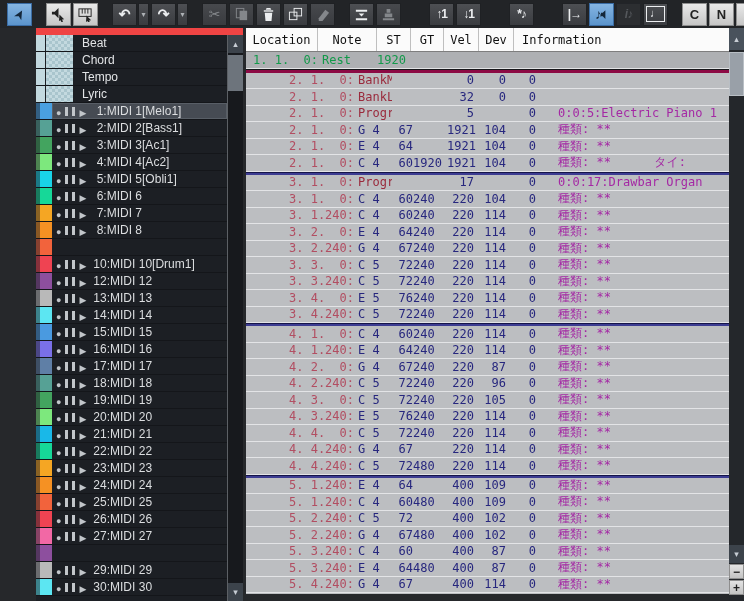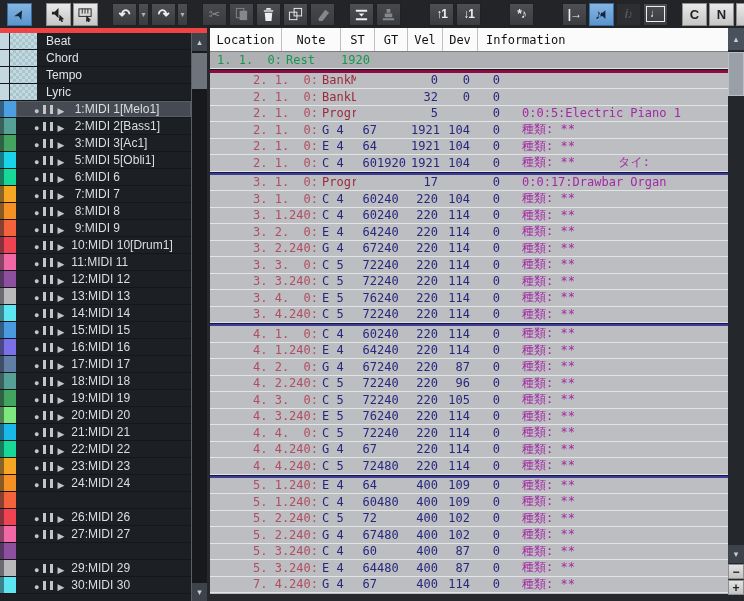--- a/index.html
+++ b/index.html
@@ -20,32 +20,32 @@
        background:linear-gradient(#4d4f53,#3a3c40);border:1px solid #1f2124;box-sizing:border-box;
        color:#aeb2b6;font-size:8px;flex:none;}
   .gap{margin-left:12px;}
   .biggap{margin-left:26px;}
   .ptr{display:inline-block;transform:rotate(-60deg);font-size:13px;}
   .two{font-weight:bold;font-size:12px;letter-spacing:-1px;}
   .boxed{border:1px solid currentColor;padding:0 3px 1px 3px;font-size:11px;line-height:13px;}
   
   .content{height:573px;display:flex;}
   
-  .sidebar{width:208px;display:flex;background:#1c1f24;border-top:5px solid #ef4444;box-sizing:border-box;}
+  .sidebar{width:208px;display:flex;background:#1c1f24;border-top:7px solid #ef4444;box-sizing:border-box;margin-left:36px;}
   .trackrows{width:192px;overflow:hidden;border-right:1px solid #5c6065;box-sizing:border-box;}
   .srow,.mrow{height:17px;display:flex;align-items:stretch;border-bottom:1px solid #14161a;box-sizing:border-box;}
   .sw1{width:9px;background:#c3d9df;flex:none;}
   .sw2{width:27px;flex:none;margin-left:1px;background:#c3d9df;
        background-image:linear-gradient(45deg,#a9c5cd 25%,transparent 25%,transparent 75%,#a9c5cd 75%),
                         linear-gradient(45deg,#a9c5cd 25%,transparent 25%,transparent 75%,#a9c5cd 75%);
        background-size:6px 6px;background-position:0 0,3px 3px;}
   .slabel{color:#e2e4e6;font-size:12px;margin-left:9px;align-self:center;white-space:pre;}
   .strip{width:4px;flex:none;opacity:.5;}
   .sw{width:12px;flex:none;}
-  .mbody{flex:1;display:flex;align-items:center;padding-left:18px;color:#c2c6ca;text-align:center;}
+  .mbody{flex:1;display:flex;align-items:center;padding-left:4px;color:#c2c6ca;text-align:center;}
   .mrow.sel .mbody{background:#464b53;box-shadow:inset 0 0 0 1px #585e66;}
   .rec::before{content:"●";font-size:9px;}
   .bars{width:4px;height:9px;border-left:3px solid #c2c6ca;border-right:3px solid #c2c6ca;margin-left:4px;box-sizing:content-box;}
   .ply::before{content:"▶";font-size:9px;}
   .ply{margin-left:4px;}
   .mlabel{margin-left:7px;color:#dcdee0;font-size:12px;white-space:pre;}
   
   .etable{width:578px;display:flex;flex-direction:column;border-left:3px solid #26282b;box-sizing:border-box;}
   .thead{height:24px;background:#fbfbfb;display:flex;align-items:center;border-bottom:1px solid #7e7e7e;
          font-family:"DejaVu Sans Mono",monospace;font-size:12px;color:#111;box-sizing:border-box;}
@@ -223,20 +223,30 @@
             <div class="strip" style="background: rgb(67, 164, 95);"></div>
             <div class="sw" style="background: rgb(67, 164, 95);"></div>
             <div class="mbody">
               <span class="rec"></span>
               <span class="bars"></span>
               <span class="ply"></span>
               <span class="mlabel"> 3:MIDI 3[Ac1]</span>
             </div>
           </div>
           <div class="mrow">
+            <div class="strip" style="background: rgb(125, 232, 125);"></div>
+            <div class="sw" style="background: rgb(125, 232, 125);"></div>
+            <div class="mbody">
+              <span class="rec"></span>
+              <span class="bars"></span>
+              <span class="ply"></span>
+              <span class="mlabel"> 4:MIDI 4[Ac2]</span>
+            </div>
+          </div>
+          <div class="mrow">
             <div class="strip" style="background: rgb(25, 211, 232);"></div>
             <div class="sw" style="background: rgb(25, 211, 232);"></div>
             <div class="mbody">
               <span class="rec"></span>
               <span class="bars"></span>
               <span class="ply"></span>
               <span class="mlabel"> 5:MIDI 5[Obli1]</span>
             </div>
           </div>
           <div class="mrow">
@@ -265,48 +275,32 @@
             <div class="mbody">
               <span class="rec"></span>
               <span class="bars"></span>
               <span class="ply"></span>
               <span class="mlabel"> 8:MIDI 8</span>
             </div>
           </div>
           <div class="mrow">
             <div class="strip" style="background: rgb(242, 99, 60);"></div>
             <div class="sw" style="background: rgb(242, 99, 60);"></div>
-            <div class="mbody">
-              <span class="rec"></span>
-              <span class="bars"></span>
-              <span class="ply"></span>
-              <span class="mlabel"> 9:MIDI 9</span>
-            </div>
           </div>
           <div class="mrow">
             <div class="strip" style="background: rgb(239, 67, 82);"></div>
             <div class="sw" style="background: rgb(239, 67, 82);"></div>
             <div class="mbody">
               <span class="rec"></span>
               <span class="bars"></span>
               <span class="ply"></span>
               <span class="mlabel">10:MIDI 10[Drum1]</span>
             </div>
           </div>
           <div class="mrow">
-            <div class="strip" style="background: rgb(242, 104, 165);"></div>
-            <div class="sw" style="background: rgb(242, 104, 165);"></div>
-            <div class="mbody">
-              <span class="rec"></span>
-              <span class="bars"></span>
-              <span class="ply"></span>
-              <span class="mlabel">11:MIDI 11</span>
-            </div>
-          </div>
-          <div class="mrow">
             <div class="strip" style="background: rgb(141, 79, 158);"></div>
             <div class="sw" style="background: rgb(141, 79, 158);"></div>
             <div class="mbody">
               <span class="rec"></span>
               <span class="bars"></span>
               <span class="ply"></span>
               <span class="mlabel">12:MIDI 12</span>
             </div>
           </div>
           <div class="mrow">
@@ -425,20 +419,26 @@
             <div class="mbody">
               <span class="rec"></span>
               <span class="bars"></span>
               <span class="ply"></span>
               <span class="mlabel">24:MIDI 24</span>
             </div>
           </div>
           <div class="mrow">
             <div class="strip" style="background: rgb(242, 99, 60);"></div>
             <div class="sw" style="background: rgb(242, 99, 60);"></div>
+            <div class="mbody">
+              <span class="rec"></span>
+              <span class="bars"></span>
+              <span class="ply"></span>
+              <span class="mlabel">25:MIDI 25</span>
+            </div>
           </div>
           <div class="mrow">
             <div class="strip" style="background: rgb(239, 67, 82);"></div>
             <div class="sw" style="background: rgb(239, 67, 82);"></div>
             <div class="mbody">
               <span class="rec"></span>
               <span class="bars"></span>
               <span class="ply"></span>
               <span class="mlabel">26:MIDI 26</span>
             </div>
@@ -524,21 +524,21 @@
           <div class="trow k-note"><div class="cell c-loc">4. 4.  0:</div><div class="cell c-name">C 5</div><div class="cell c-num">72</div><div class="cell c-st">240</div><div class="cell c-gt">220</div><div class="cell c-vel">114</div><div class="cell c-dev">0</div><div class="cell c-info">種類: **</div></div>
           <div class="trow k-note"><div class="cell c-loc">4. 4.240:</div><div class="cell c-name">G 4</div><div class="cell c-num">67</div><div class="cell c-st"></div><div class="cell c-gt">220</div><div class="cell c-vel">114</div><div class="cell c-dev">0</div><div class="cell c-info">種類: **</div></div>
           <div class="trow k-note"><div class="cell c-loc">4. 4.240:</div><div class="cell c-name">C 5</div><div class="cell c-num">72</div><div class="cell c-st">480</div><div class="cell c-gt">220</div><div class="cell c-vel">114</div><div class="cell c-dev">0</div><div class="cell c-info">種類: **</div></div>
           <div class="sep-blue"></div>
           <div class="trow k-note"><div class="cell c-loc">5. 1.240:</div><div class="cell c-name">E 4</div><div class="cell c-num">64</div><div class="cell c-st"></div><div class="cell c-gt">400</div><div class="cell c-vel">109</div><div class="cell c-dev">0</div><div class="cell c-info">種類: **</div></div>
           <div class="trow k-note"><div class="cell c-loc">5. 1.240:</div><div class="cell c-name">C 4</div><div class="cell c-num">60</div><div class="cell c-st">480</div><div class="cell c-gt">400</div><div class="cell c-vel">109</div><div class="cell c-dev">0</div><div class="cell c-info">種類: **</div></div>
           <div class="trow k-note"><div class="cell c-loc">5. 2.240:</div><div class="cell c-name">C 5</div><div class="cell c-num">72</div><div class="cell c-st"></div><div class="cell c-gt">400</div><div class="cell c-vel">102</div><div class="cell c-dev">0</div><div class="cell c-info">種類: **</div></div>
           <div class="trow k-note"><div class="cell c-loc">5. 2.240:</div><div class="cell c-name">G 4</div><div class="cell c-num">67</div><div class="cell c-st">480</div><div class="cell c-gt">400</div><div class="cell c-vel">102</div><div class="cell c-dev">0</div><div class="cell c-info">種類: **</div></div>
           <div class="trow k-note"><div class="cell c-loc">5. 3.240:</div><div class="cell c-name">C 4</div><div class="cell c-num">60</div><div class="cell c-st"></div><div class="cell c-gt">400</div><div class="cell c-vel">87</div><div class="cell c-dev">0</div><div class="cell c-info">種類: **</div></div>
           <div class="trow k-note"><div class="cell c-loc">5. 3.240:</div><div class="cell c-name">E 4</div><div class="cell c-num">64</div><div class="cell c-st">480</div><div class="cell c-gt">400</div><div class="cell c-vel">87</div><div class="cell c-dev">0</div><div class="cell c-info">種類: **</div></div>
-          <div class="trow k-note"><div class="cell c-loc">7. 4.240:</div><div class="cell c-name">G 4</div><div class="cell c-num">67</div><div class="cell c-st"></div><div class="cell c-gt">400</div><div class="cell c-vel">114</div><div class="cell c-dev">0</div><div class="cell c-info">種類: **</div></div>
+          <div class="trow k-note"><div class="cell c-loc">5. 4.240:</div><div class="cell c-name">G 4</div><div class="cell c-num">67</div><div class="cell c-st"></div><div class="cell c-gt">400</div><div class="cell c-vel">114</div><div class="cell c-dev">0</div><div class="cell c-info">種類: **</div></div>
         </div>
       <div class="tfoot"></div>
     </div>
     <div class="tscroll">
       <div class="s-up t-up"></div>
       <div class="s-thumb t-thumb"></div>
       <div class="s-fill"></div>
       <div class="s-down t-down"></div>
       <div class="s-zoom">−</div>
       <div class="s-zoom">+</div>

